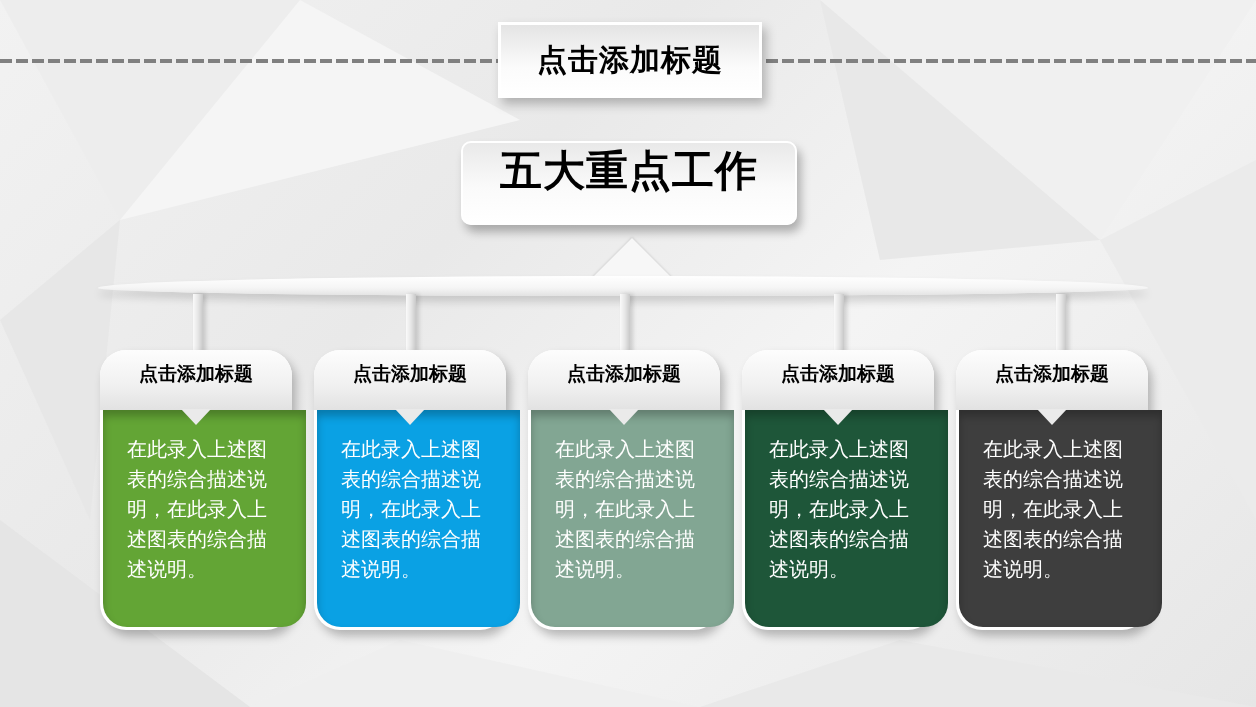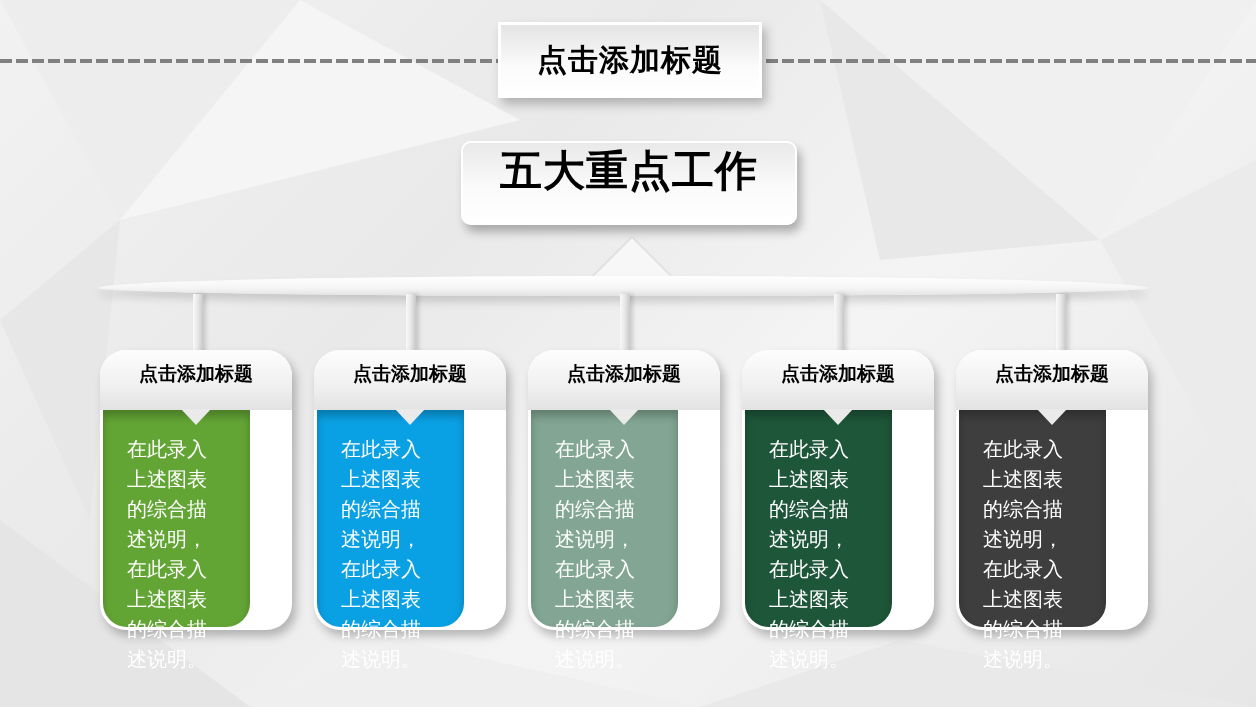--- a/index.html
+++ b/index.html
@@ -55,21 +55,21 @@
     position: absolute; left: 0; top: 0; width: 100%; height: 60px;
     border-radius: 26px 26px 0 0;
     background: linear-gradient(180deg, #fdfdfd 0%, #f0f0f0 60%, #e2e2e2 100%);
     text-align: center; box-sizing: border-box; padding-top: 12px;
   }
   .card-head span {
     display: block; width: 120px; margin: 0 auto;
     font-size: 19px; font-weight: bold; color: #000; line-height: 23px;
   }
   .card-body {
-    position: absolute; left: 3px; top: 60px; width: 147px; height: 217px;
+    position: absolute; left: 3px; top: 60px; width: 203px; height: 217px;
     border-radius: 0 0 24px 24px;
     box-shadow: inset 0 6px 8px rgba(0,0,0,0.25);
     box-sizing: border-box; padding: 24px 24px 0 24px;
   }
   .card-body::before {
     content: ""; position: absolute; left: 78px; top: -1px; width: 0; height: 0;
     border-left: 15px solid transparent; border-right: 15px solid transparent;
     border-top: 16px solid #eaeaea;
   }
   .card-body span {

